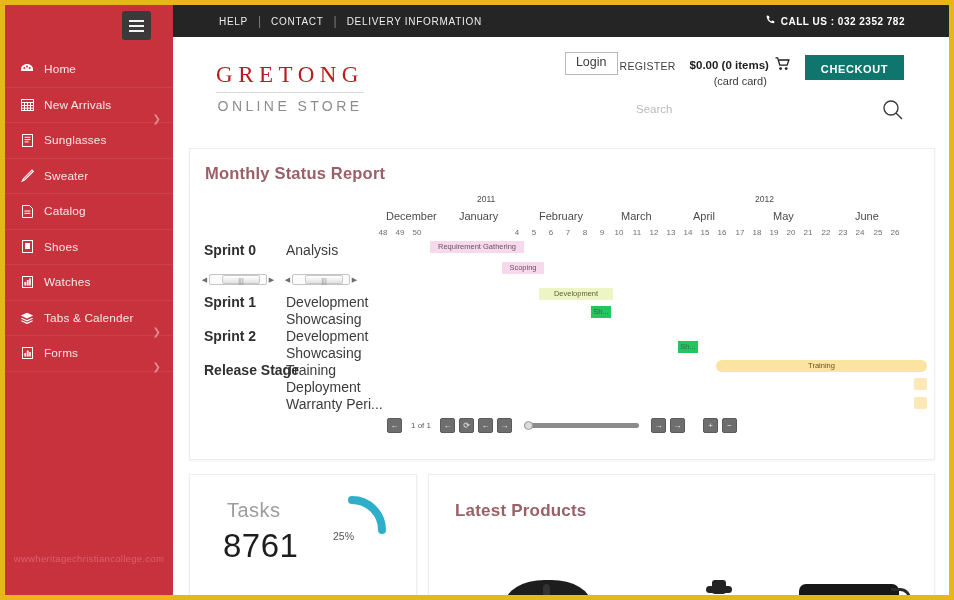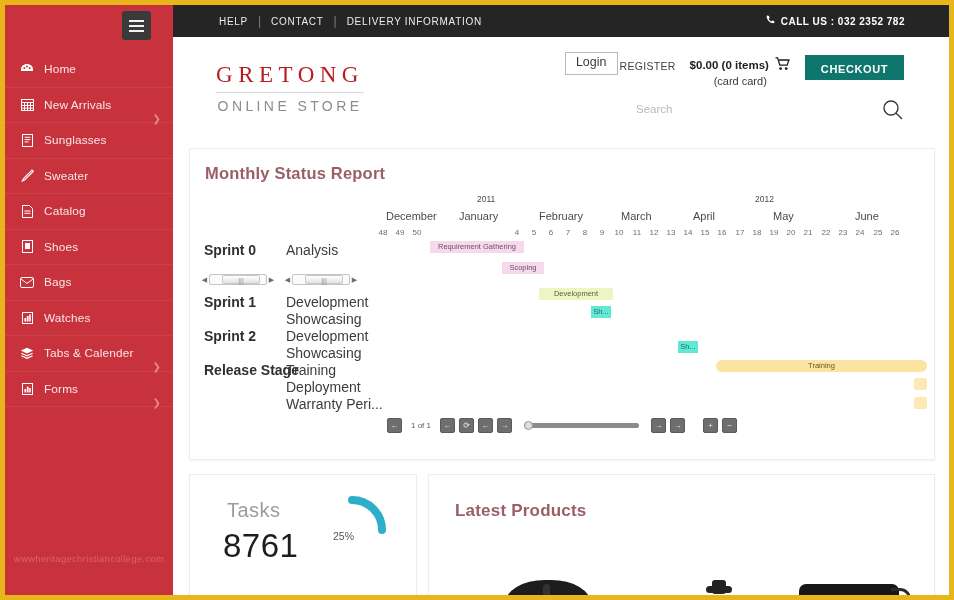--- a/index.html
+++ b/index.html
@@ -132,21 +132,21 @@
   .g-left { position: absolute; left: 0; top: 0; width: 200px; }
   .g-rowlabel { position: absolute; font-size: 14px; color: #3c3c3c; white-space: nowrap; }
   .g-rowlabel.bold { font-weight: bold; color: #2f2f2f; }
   .bar {
     position: absolute; height: 12px; border-radius: 0;
     font-size: 7.5px; line-height: 12px; text-align: center;
     color: #4a4a4a; white-space: nowrap; overflow: hidden;
   }
   .bar.pink   { background: #f6d9ec; color: #6e4e63; }
   .bar.green  { background: #eef5c4; color: #5e6134; }
-  .bar.blue   { background: #5eead4; color: #3d5e6b; }
+  .bar.blue   { background: #22c55e; color: #3d5e6b; }
   .bar.yellow { background: #fbe3a2; color: #6a5220; border-radius: 6px; }
   .bar.ybox   { background: #fce9b6; border-radius: 2px; }
 
   .scrollbar {
     position: absolute; height: 13px; display: flex; align-items: center;
   }
   .scrollbar .arr { font-size: 7px; color: #6d6d6d; width: 9px; text-align: center; }
   .scrollbar .track {
     flex: 1; height: 11px; border: 1px solid #c4c4c4; background: #fbfbfb;
     border-radius: 2px; position: relative;
@@ -271,29 +271,20 @@
       <div class="sb-item">
         <span class="ic">
           <svg width="11" height="13" viewBox="0 0 11 13">
               <rect x="0.5" y="0.5" width="10" height="12" fill="none" stroke="#fff"></rect>
               <rect x="3" y="3" width="5" height="6" fill="#fff"></rect>
             </svg>
         </span>
         <span class="lbl">Shoes</span>
       </div>
 
-      <div class="sb-item">
-        <span class="ic">
-          <svg width="14" height="11" viewBox="0 0 14 11">
-              <rect x="0.5" y="0.5" width="13" height="10" rx="1.5" fill="none" stroke="#fff"></rect>
-              <path d="M1 2l6 4.4L13 2" fill="none" stroke="#fff"></path>
-            </svg>
-        </span>
-        <span class="lbl">Bags</span>
-      </div>
 
       <div class="sb-item">
         <span class="ic">
           <svg width="11" height="12" viewBox="0 0 11 12">
               <rect x="0.5" y="0.5" width="10" height="11" fill="none" stroke="#fff"></rect>
               <rect x="2.4" y="6" width="1.8" height="3.5" fill="#fff"></rect>
               <rect x="4.8" y="4" width="1.8" height="5.5" fill="#fff"></rect>
               <rect x="7.2" y="2.4" width="1.6" height="7.1" fill="#fff"></rect>
             </svg>
         </span>

